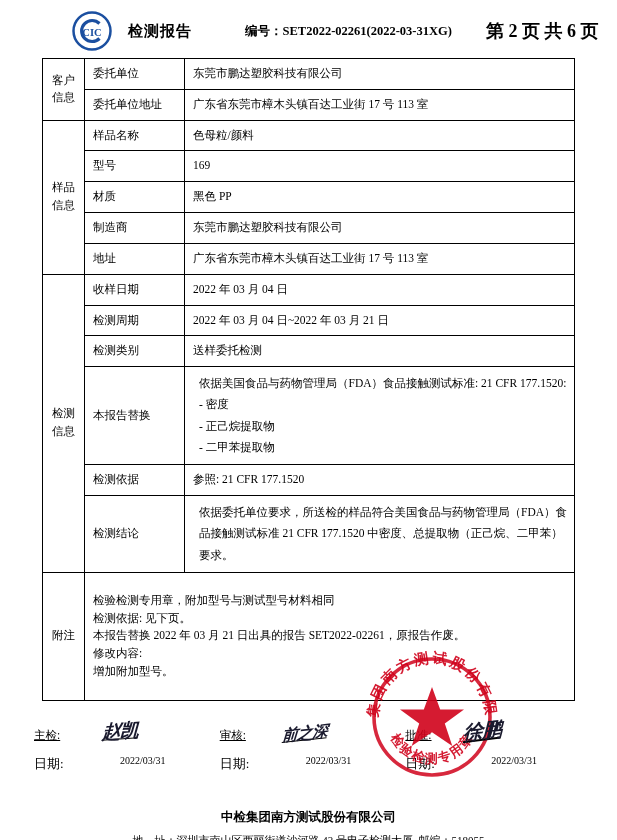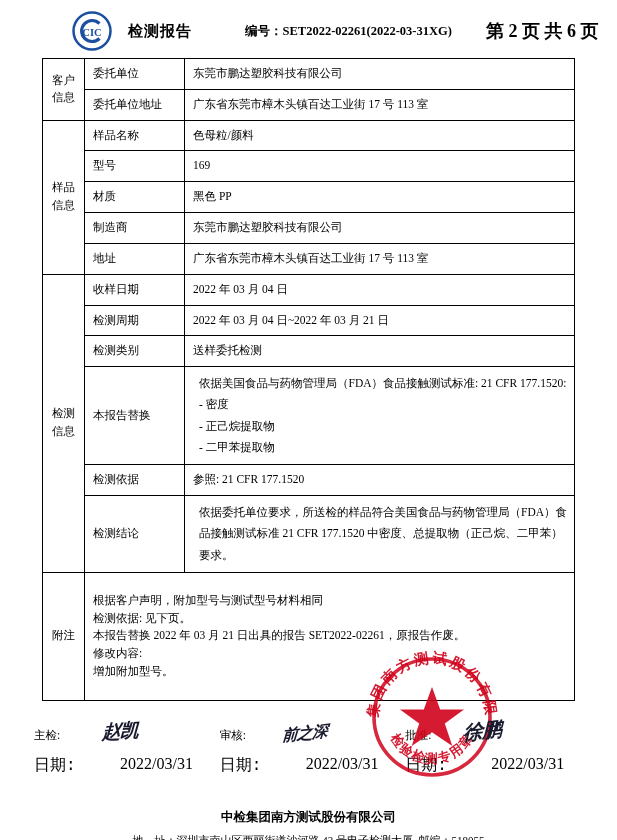--- a/index.html
+++ b/index.html
@@ -103,20 +103,21 @@
   .sig-wrap {
     width: 565px;
     margin: 0 auto;
     position: relative;
     height: 92px;
   }
   .sig-row {
     display: flex;
     height: 46px;
     padding-left: 8px;
+    text-decoration: underline;
   }
   .sig-cell {
     display: flex;
     align-items: flex-end;
     width: 188px;
   }
   .sig-label {
     font-size: 11.5px;
     width: 54px;
     flex: 0 0 54px;
@@ -144,22 +145,22 @@
     padding-left: 4px;
   }
   .date-row {
     display: flex;
     align-items: flex-start;
     height: 30px;
     padding-left: 8px;
     margin-top: 8px;
   }
   .date-cell { display: flex; width: 188px; }
-  .date-label { font-size: 16px; width: 54px; flex: 0 0 54px; font-family: Liberation Mono, monospace; }
-  .date-value { font-size: 16px; padding-left: 32px; }
+  .date-label { font-size: 13px; width: 54px; flex: 0 0 54px; }
+  .date-value { font-size: 10px; padding-left: 32px; }
 
   
   .stamp {
     position: absolute;
     left: 330px;
     top: -60px;
     width: 152px; height: 152px;
     pointer-events: none;
   }
 
@@ -281,21 +282,21 @@
             <div>要求。</div>
           </div>
         </td>
       </tr>
 
       <tr>
         <td class="grp">
           <span class="g1">附注</span>
         </td>
         <td class="remarks" colspan="2">
-          <div>根据客户声明，附加型号与测试型号材料相同</div>
+          <div>检验检测专用章，附加型号与测试型号材料相同</div>
           <div>检测依据: 见下页。</div>
           <div>本报告替换 2022 年 03 月 21 日出具的报告 SET2022-02261，原报告作废。</div>
           <div>修改内容:</div>
           <div>增加附加型号。</div>
         </td>
       </tr>
     </tbody>
   </table>
 
   <div class="sig-wrap">

